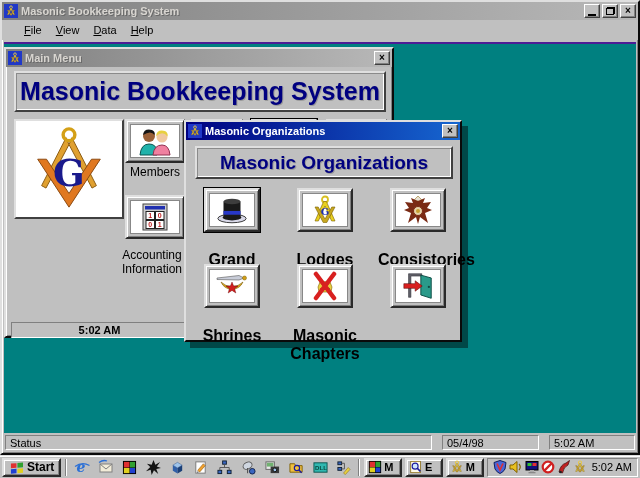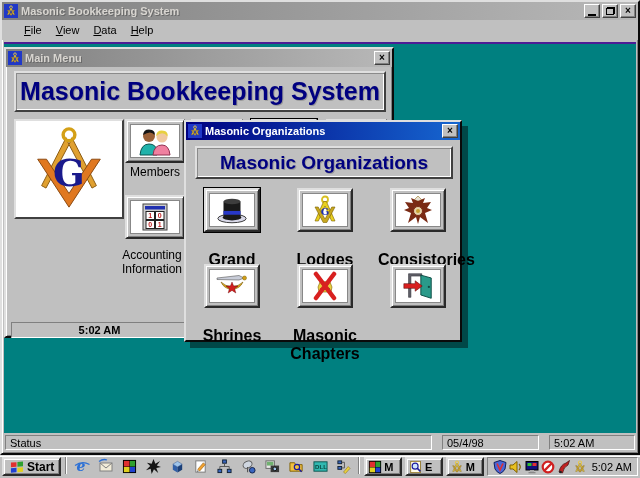--- a/index.html
+++ b/index.html
@@ -60,21 +60,21 @@
   
   .dialog{position:absolute;left:180px;top:76px;width:278px;height:222px;box-shadow:6px 6px 0 rgba(0,25,25,.55)}
   .dlg-banner{position:absolute;left:9px;top:24px;width:258px;height:33px;font-size:19px}
   .cell{position:absolute;width:84px;text-align:center}
   .obtn{position:relative;width:56px;height:44px;margin:0 auto}
   .obtn.focused{box-shadow:0 0 0 1px #000, inset 1px 1px 0 #fff, inset -1px -1px 0 #808080}
   .olabel{margin-top:19px;font-weight:bold;font-size:16px;line-height:1.15}
 
   
   .taskbar{position:absolute;left:0;bottom:0;width:640px;height:23px;background:#c0c0c0;
-    border-top:1px solid #dfdfdf;box-shadow:inset 0 1px 0 #fff;display:flex;align-items:flex-start;gap:3px;padding:1px 2px}
+    border-top:1px solid #dfdfdf;box-shadow:inset 0 1px 0 #fff;display:flex;align-items:center;gap:3px;padding:1px 2px}
   .start-btn{height:19px;display:flex;align-items:center;gap:3px;padding:0 5px;font-weight:bold;font-size:12px}
   .tsep{width:2px;height:17px;border-left:1px solid #808080;border-right:1px solid #fff;margin:0 1px}
   .ql{width:21px;height:18px;display:flex;align-items:center;justify-content:center}
   .wbtn{width:38px;height:19px;display:flex;align-items:center;gap:2px;padding:0 2px;font-weight:bold;overflow:hidden}
   .tray{margin-left:auto;height:19px;display:flex;align-items:center;gap:2px;padding:0 5px}
   .clock{margin-left:3px;white-space:nowrap}
   svg{display:block}
 </style>
 </head>
 <body>

